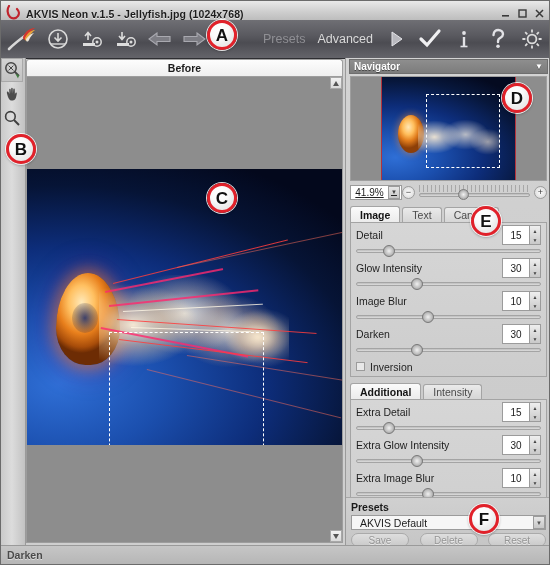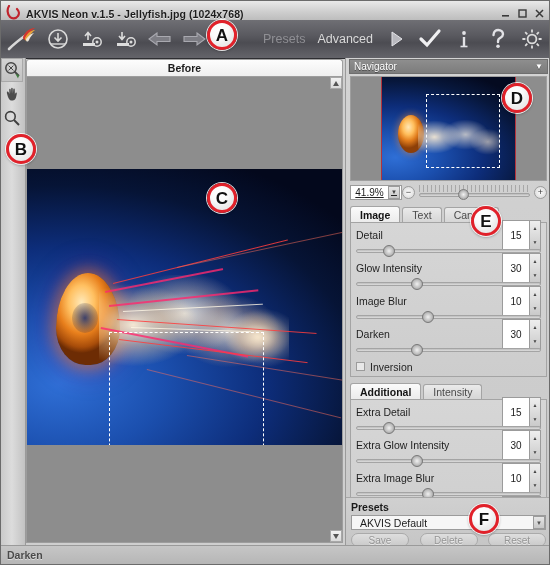--- a/index.html
+++ b/index.html
@@ -88,21 +88,21 @@
   .hsTrack{flex:1;height:11px}
   .vsbtn{position:absolute;right:0;width:12px;height:12px;
      background:linear-gradient(#f2f2f2,#dadada);border:1px solid #a8a8a8;box-sizing:border-box;
      display:flex;align-items:center;justify-content:center;font-size:6px;color:#555;}
 
   
   .rpanel{position:absolute;left:344px;top:57px;width:205px;height:487px;
      background:linear-gradient(#d3d3d3,#c9c9c9);border-left:1px solid #9a9a9a;}
   .navhdr{height:15px;margin:1px 3px 0 3px;display:flex;align-items:center;
      background:linear-gradient(#8e8e8e,#7c7c7c);border:1px solid #6e6e6e;box-sizing:border-box;
-     padding:0 4px;color:#fff;font-size:10px;font-weight:normal;
+     padding:0 4px;color:#fff;font-size:10px;font-weight:bold;
      text-shadow:0 1px 0 rgba(0,0,0,.45);}
   .navhdr .caret{margin-left:auto;font-size:8px}
   .navbox{margin:2px 4px 0 4px;height:105px;background:#8d8d8d;border:1px solid #9f9f9f;
      position:relative;overflow:hidden;box-sizing:border-box;}
   .navimg{position:absolute;left:30px;top:0;width:133px;height:103px;
      background:radial-gradient(120% 90% at 10% 78%, #2f6fd6 0%, #1b4fae 28%, #0d2d7a 55%, #07173c 82%, #040a20 100%);
      border-left:1px solid #b4323c;border-right:1px solid #b4323c;overflow:hidden;}
   .nav-bell{position:absolute;left:16px;top:38px;width:26px;height:38px;border-radius:50%;
      background:radial-gradient(60% 55% at 40% 32%, #ffe7b5 0%, #ffbe5c 36%, #e17c1c 66%, #8d3f08 100%);
      box-shadow:0 0 6px 2px rgba(255,140,40,.4);}
@@ -137,21 +137,21 @@
      border-bottom:1px solid #a4a4a4;}
   .ptab{height:15px;box-sizing:border-box;padding:0 9px;display:flex;align-items:center;
      font-size:10.5px;color:#4a4a4a;background:linear-gradient(#eaeaea,#d6d6d6);
      border:1px solid #a4a4a4;border-bottom:none;border-radius:3px 3px 0 0;margin-right:2px;}
   .ptab.active{font-weight:bold;color:#141414;background:linear-gradient(#fbfbfb,#ececec);height:16px;}
 
   .pbody{margin:0 4px;padding:4px 5px 2px 5px;box-sizing:border-box;
      background:linear-gradient(#d6d6d6,#cdcdcd);border:1px solid #a4a4a4;border-top:none;}
   .prow{height:16px;display:flex;align-items:center;}
   .plabel{font-size:10.5px;color:#1f1f1f;}
-  .spin{margin-left:auto;display:flex;align-items:stretch;height:31px;}
+  .spin{margin-left:auto;display:flex;align-items:stretch;height:20px;}
   .spinval{width:28px;background:#fff;border:1px solid #9b9b9b;box-sizing:border-box;
      font-size:10px;text-align:center;display:flex;align-items:center;justify-content:center;color:#1b1b1b;}
   .spinbtns{width:11px;border:1px solid #9b9b9b;border-left:none;box-sizing:border-box;
      background:linear-gradient(#eee,#c9c9c9);display:flex;flex-direction:column;}
   .spinbtns span{flex:1;display:flex;align-items:center;justify-content:center;font-size:5px;color:#444;}
   .sliderrow{height:13px;position:relative;margin:1px 0 3px 0;}
   .strack{position:absolute;left:0;top:5px;width:100%;height:4px;border-radius:2px;
      background:linear-gradient(#bcbcbc,#dedede);border:1px solid #a4a4a4;box-sizing:border-box;}
   .sthumb{position:absolute;top:1px;width:12px;height:12px;border-radius:50%;
      background:radial-gradient(#f0f0f0 0%,#a0a0a0 88%);border:1px solid #787878;box-sizing:border-box;}

